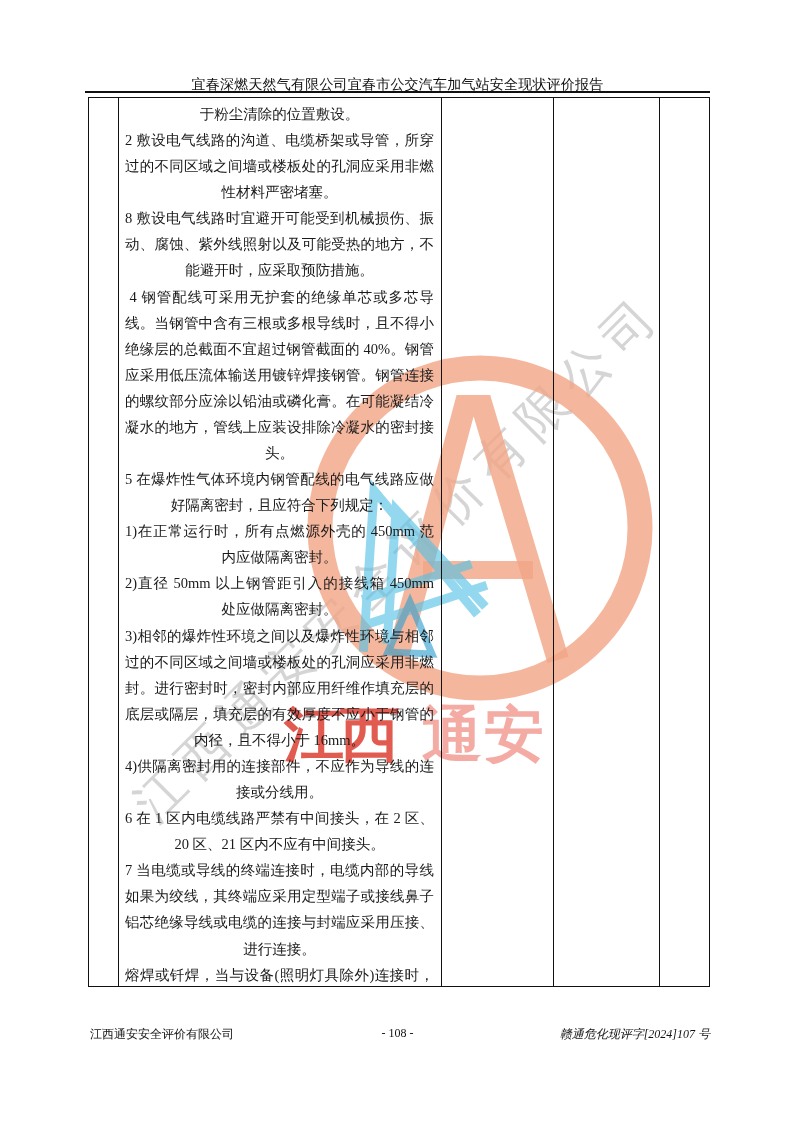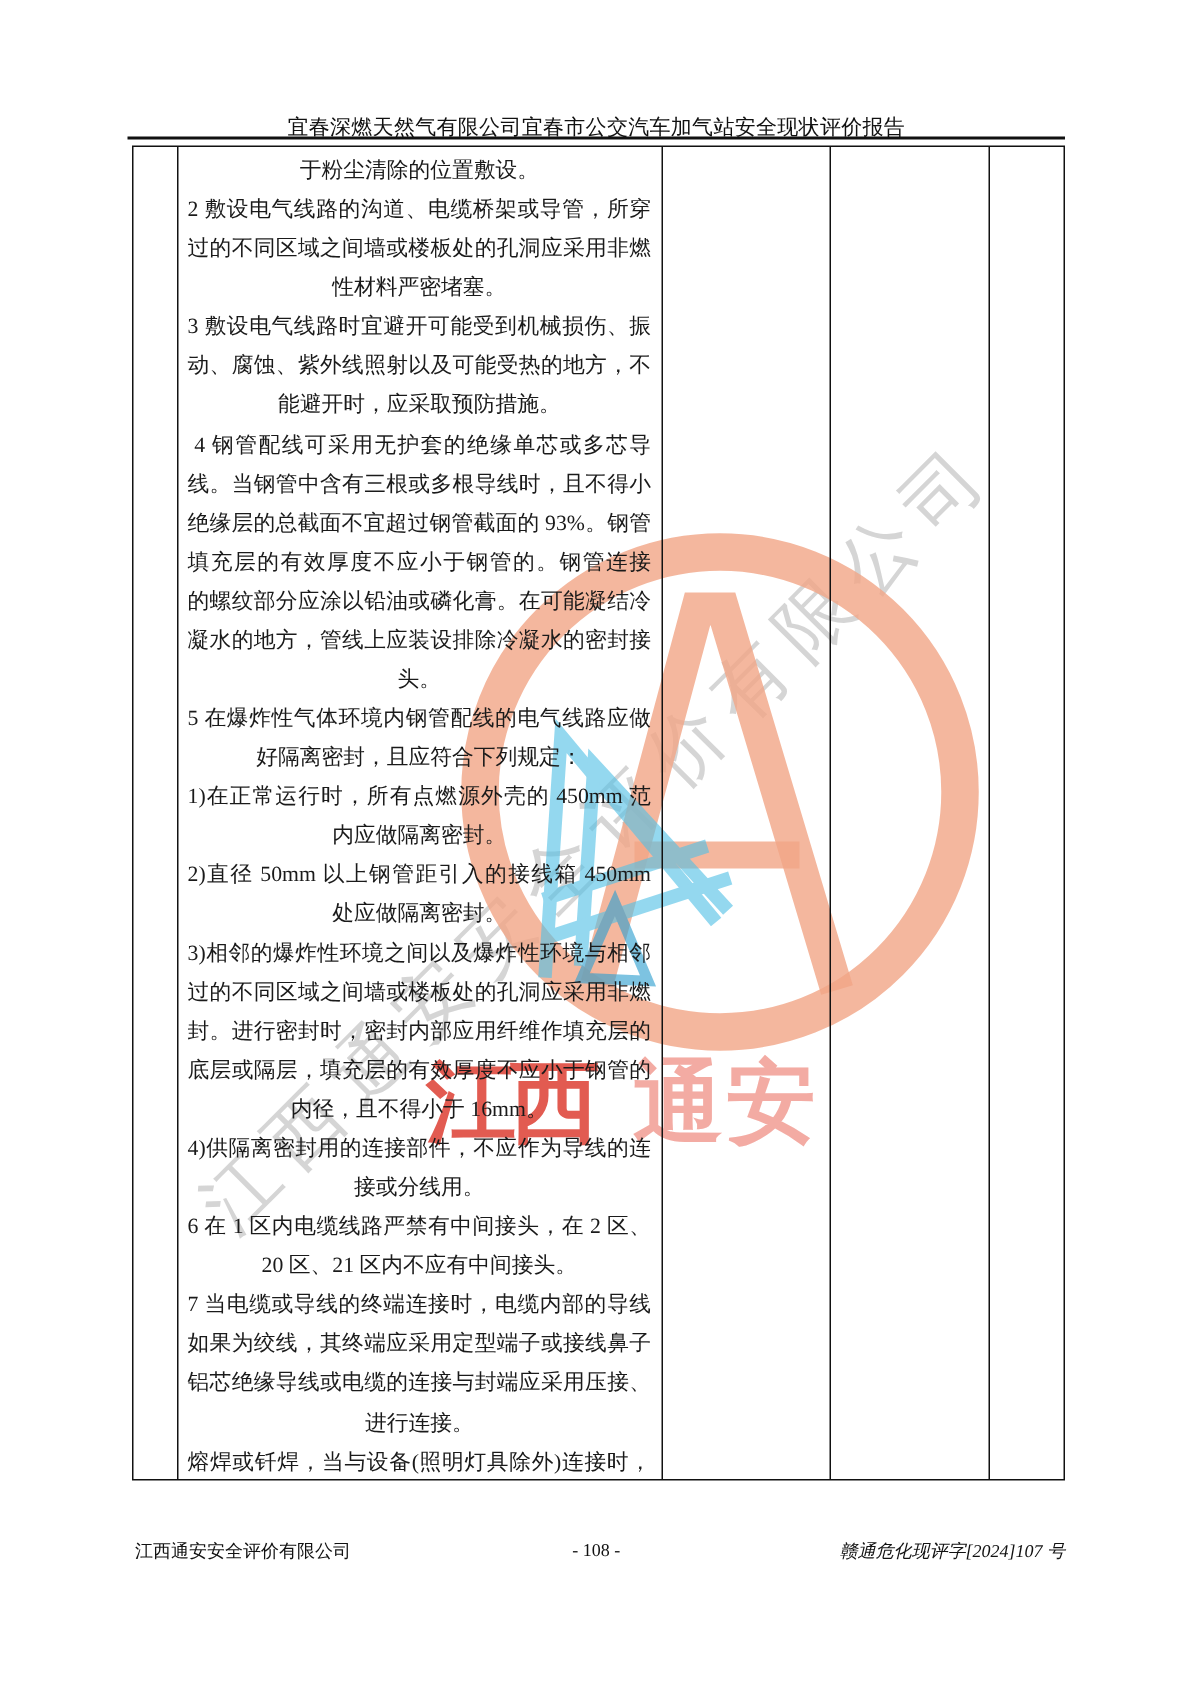--- a/index.html
+++ b/index.html
@@ -96,27 +96,27 @@
   <div class="doc-table">
     <div class="vline vl1"></div>
     <div class="vline vl2"></div>
     <div class="vline vl3"></div>
     <div class="vline vl4"></div>
     <div class="cell-text" id="cell-text">
         <div class="tline c">于粉尘清除的位置敷设。</div>
         <div class="tline j">2 敷设电气线路的沟道、电缆桥架或导管，所穿</div>
         <div class="tline j">过的不同区域之间墙或楼板处的孔洞应采用非燃</div>
         <div class="tline c">性材料严密堵塞。</div>
-        <div class="tline j">3 敷设电气线路时宜避开可能受到机械损伤、振</div>
+        <div class="tline j">8 敷设电气线路时宜避开可能受到机械损伤、振</div>
         <div class="tline j">动、腐蚀、紫外线照射以及可能受热的地方，不</div>
         <div class="tline c">能避开时，应采取预防措施。</div>
         <div class="tline j"> 4 钢管配线可采用无护套的绝缘单芯或多芯导</div>
         <div class="tline j">线。当钢管中含有三根或多根导线时，且不得小于</div>
-        <div class="tline j">绝缘层的总截面不宜超过钢管截面的 93%。钢管</div>
-        <div class="tline j">填充层的有效厚度不应小于钢管的。钢管连接</div>
+        <div class="tline j">绝缘层的总截面不宜超过钢管截面的 40%。钢管</div>
+        <div class="tline j">应采用低压流体输送用镀锌焊接钢管。钢管连接</div>
         <div class="tline j">的螺纹部分应涂以铅油或磷化膏。在可能凝结冷</div>
         <div class="tline j">凝水的地方，管线上应装设排除冷凝水的密封接</div>
         <div class="tline c">头。</div>
         <div class="tline j">5 在爆炸性气体环境内钢管配线的电气线路应做</div>
         <div class="tline c">好隔离密封，且应符合下列规定：</div>
         <div class="tline j">1)在正常运行时，所有点燃源外壳的 450mm 范围</div>
         <div class="tline c">内应做隔离密封。</div>
         <div class="tline j">2)直径 50mm 以上钢管距引入的接线箱 450mm 以内</div>
         <div class="tline c">处应做隔离密封。</div>
         <div class="tline j">3)相邻的爆炸性环境之间以及爆炸性环境与相邻</div>

